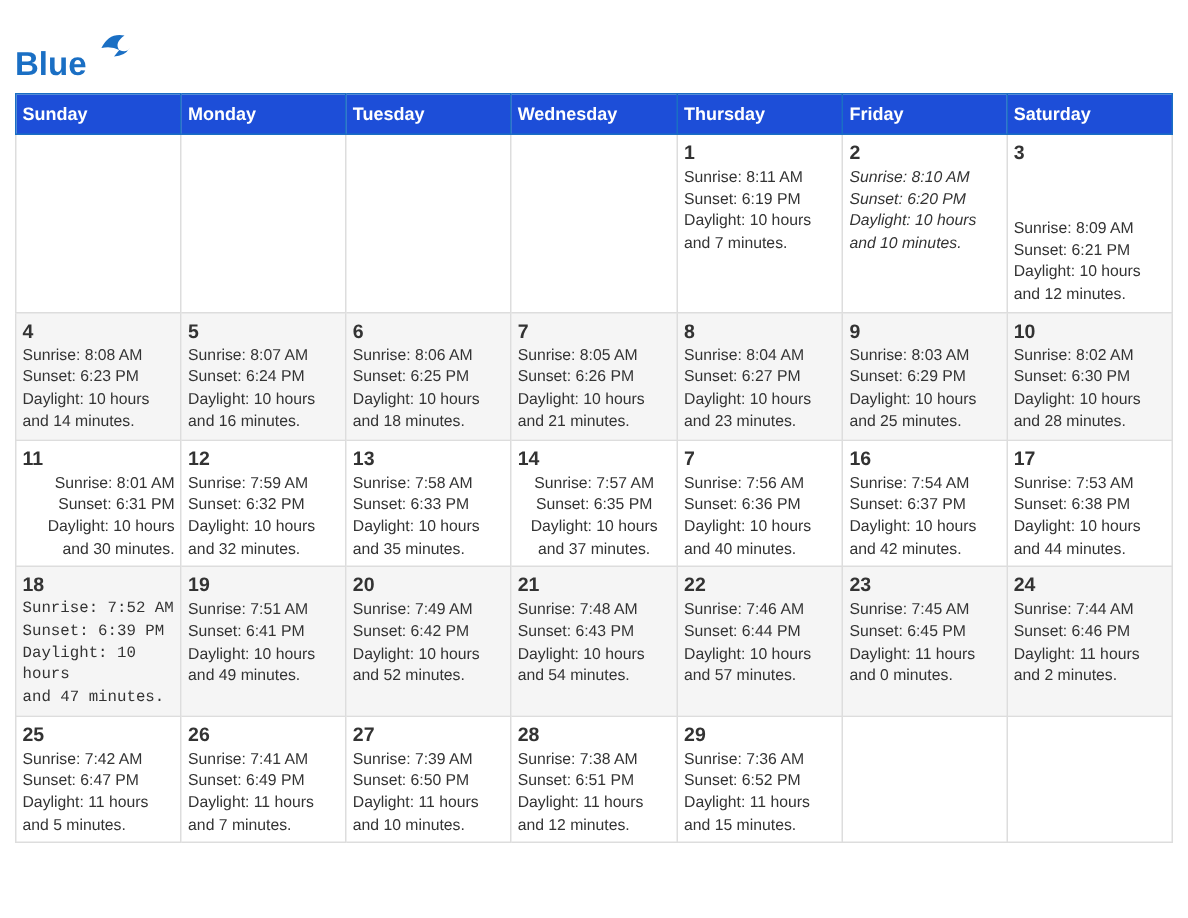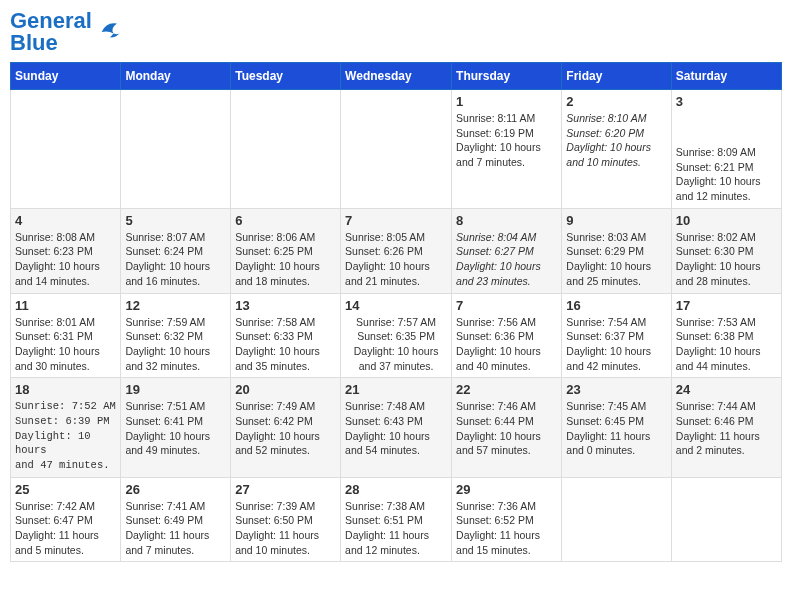--- a/index.html
+++ b/index.html
@@ -93,21 +93,21 @@
       background: #f9f9f9;
     }
   </style>
 </head>
 <body>
 
 <div class="header-area">
   <div class="logo">
     <div>
       <div class="logo-text">
-        <span>General</span><br>
+        <br>
         <span style="color:#1a6fc4">Blue</span>
       </div>
     </div>
     <svg class="logo-bird" viewBox="0 0 40 40">
       <path d="M8,20 Q15,5 30,8 Q20,15 25,22 Q18,18 8,20Z" fill="#1a6fc4"></path>
       <path d="M25,22 Q32,25 35,20 Q30,28 20,28Z" fill="#1a6fc4"></path>
     </svg>
   </div>
   <div class="title-area">
     <div class="main-title"></div>
@@ -179,21 +179,21 @@
         </td>
         <td>
           <span class="day-number">7</span>
           <div class="day-info" style="white-space: pre-line;">Sunrise: 8:05 AM
 Sunset: 6:26 PM
 Daylight: 10 hours
 and 21 minutes.</div>
         </td>
         <td>
           <span class="day-number">8</span>
-          <div class="day-info" style="white-space: pre-line; font-style: italic;">Sunrise: 8:04 AM
+          <div class="day-info" style="white-space: pre-line;">Sunrise: 8:04 AM
 Sunset: 6:27 PM
 Daylight: 10 hours
 and 23 minutes.</div>
         </td>
         <td>
           <span class="day-number">9</span>
           <div class="day-info" style="white-space: pre-line;">Sunrise: 8:03 AM
 Sunset: 6:29 PM
 Daylight: 10 hours
 and 25 minutes.</div>
@@ -202,21 +202,21 @@
           <span class="day-number">10</span>
           <div class="day-info" style="white-space: pre-line;">Sunrise: 8:02 AM
 Sunset: 6:30 PM
 Daylight: 10 hours
 and 28 minutes.</div>
         </td>
       </tr>
       <tr>
         <td>
           <span class="day-number">11</span>
-          <div class="day-info" style="white-space: pre-line;">Sunrise: 8:01 AM
+          <div class="day-info" style="white-space: pre-line; text-align: right;">Sunrise: 8:01 AM
 Sunset: 6:31 PM
 Daylight: 10 hours
 and 30 minutes.</div>
         </td>
         <td>
           <span class="day-number">12</span>
           <div class="day-info" style="white-space: pre-line;">Sunrise: 7:59 AM
 Sunset: 6:32 PM
 Daylight: 10 hours
 and 32 minutes.</div>

